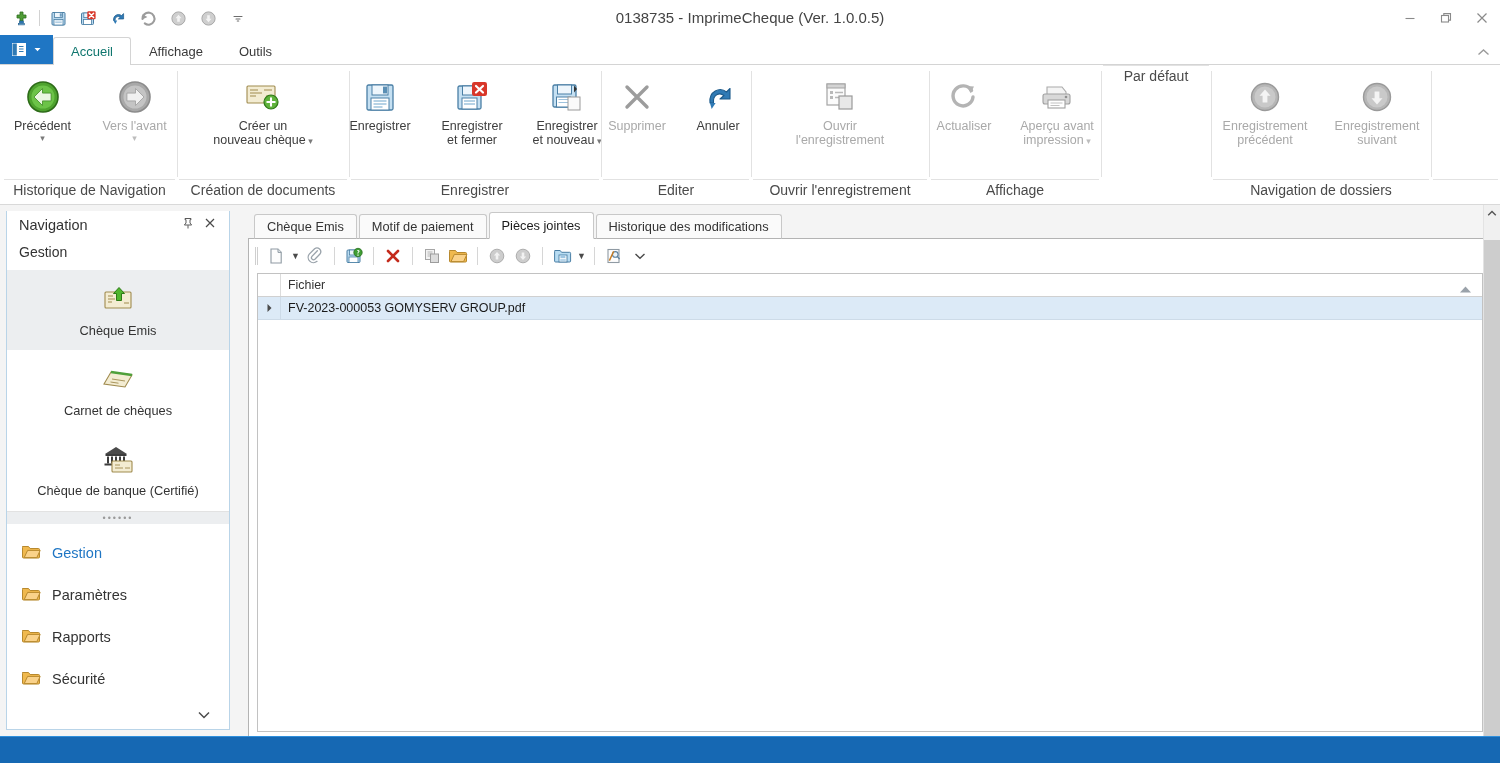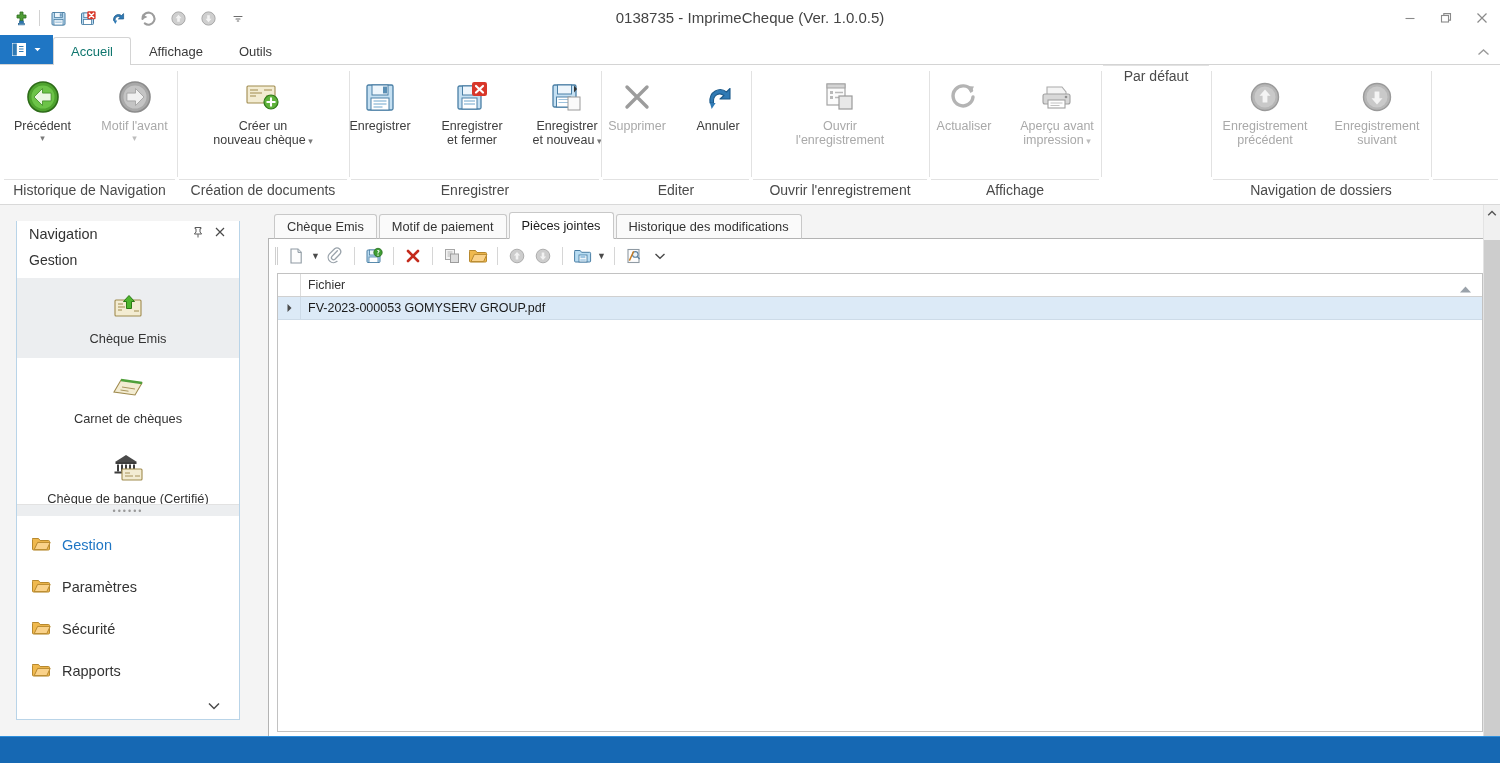--- a/index.html
+++ b/index.html
@@ -135,21 +135,21 @@
     overflow: hidden;
   }
 
   
   .navpanel {
     width: 224px; flex: 0 0 224px;
     background: #ffffff;
     border: 1px solid #b9d4e8;
     border-top: none;
     display: flex; flex-direction: column;
-    margin: 16px;
+    margin: 6px;
   }
   .nav-header {
     height: 32px; display: flex; align-items: center;
     padding: 0 8px 0 12px;
     font-size: 14.5px; color: #333;
   }
   .nav-header .sp { flex: 1; }
   .nav-hdr-btn { width: 22px; text-align: center; color: #5a5a5a; font-size: 13px; }
   .nav-section-title {
     padding: 6px 0 10px 12px; font-size: 14px; color: #333;
@@ -431,21 +431,21 @@
           <span class="rcaret">▾</span>
         </div>
         <div class="rbtn disabled" style="min-width:82px">
           <span class="ricon">
             <svg width="40" height="40" viewBox="0 0 40 40">
               <circle cx="20" cy="20" r="15" fill="#a8a8a8" stroke="#8b8b8b" stroke-width="1.6"></circle>
               <circle cx="20" cy="20" r="11.5" fill="#c4c4c4"></circle>
               <path d="M20.5 11.5 L29 20 l-8.5 8.5 v-4.6 h-8.6 v-7.8 h8.6 z" fill="#f0f0f0" stroke="#9c9c9c" stroke-width="0.8" stroke-linejoin="round"></path>
             </svg>
           </span>
-          <span class="rlabel">Motif l'avant</span>
+          <span class="rlabel">Vers l'avant</span>
           <span class="rcaret">▾</span>
         </div>
       </div>
       <div class="rgroup-label">Historique de Navigation</div>
     </div>
 
     <div class="rgroup" style="width:172px">
       <div class="rgroup-items">
         <div class="rbtn" style="min-width:150px">
           <span class="ricon">
@@ -710,30 +710,30 @@
           </span>
           <span>Paramètres</span>
         </div>
         <div class="nav-small-item">
           <span>
             <svg width="21" height="17" viewBox="0 0 21 17">
               <path d="M1.5 3.5h6l1.6 2h8.4a1 1 0 0 1 1 1V14a1 1 0 0 1-1 1h-15a1 1 0 0 1-1-1V4.5a1 1 0 0 1 1-1z" fill="#f0b94e" stroke="#b8892e" stroke-width="1"></path>
               <path d="M3.2 14.6 L6.6 7.4 h12.6 l-3.4 7.2 z" fill="#fad28a" stroke="#b8892e" stroke-width="1"></path>
             </svg>
           </span>
-          <span>Sécurité</span>
+          <span>Rapports</span>
         </div>
         <div class="nav-small-item">
           <span>
             <svg width="21" height="17" viewBox="0 0 21 17">
               <path d="M1.5 3.5h6l1.6 2h8.4a1 1 0 0 1 1 1V14a1 1 0 0 1-1 1h-15a1 1 0 0 1-1-1V4.5a1 1 0 0 1 1-1z" fill="#f0b94e" stroke="#b8892e" stroke-width="1"></path>
               <path d="M3.2 14.6 L6.6 7.4 h12.6 l-3.4 7.2 z" fill="#fad28a" stroke="#b8892e" stroke-width="1"></path>
             </svg>
           </span>
-          <span>Rapports</span>
+          <span>Sécurité</span>
         </div>
       </div>
 
       <div style="flex:1"></div>
       <div class="nav-bottom-caret">
         <svg width="14" height="10" viewBox="0 0 14 10">
             <path d="M2 2.5l5 5 5-5" fill="none" stroke="#4b4b4b" stroke-width="1.5"></path>
           </svg>
       </div>
     </div>

